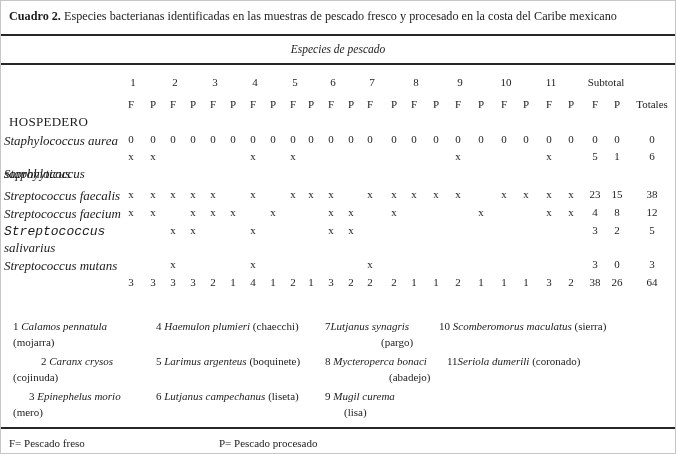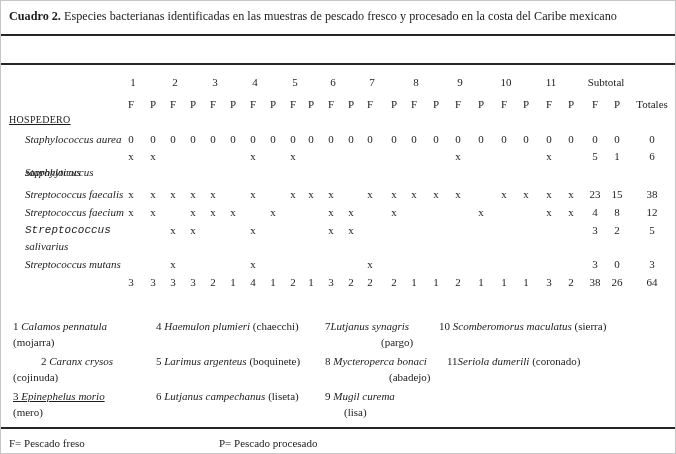--- a/index.html
+++ b/index.html
@@ -14,37 +14,38 @@
     overflow:hidden;
   }
   .abs{position:absolute;line-height:1;white-space:nowrap;}
   .title{left:8px;top:9px;font-size:12.2px;}
   .title b{font-weight:bold;}
   .rule{position:absolute;left:0;right:0;background:#262626;}
   .rule1{top:33px;height:2px;}
   .rule2{top:62px;height:2px;}
   .rule3{top:426px;height:1.5px;}
   .group-header{left:0;right:0;top:43px;text-align:center;font-style:italic;font-size:11.5px;}
-  .hospedero{left:8px;top:114px;font-size:10px;letter-spacing:.3px;text-decoration:underline;}
+  .hospedero{left:8px;top:114px;font-size:13px;letter-spacing:.3px;}
   .cell{position:absolute;transform:translateX(-50%);font-size:11px;line-height:1;white-space:nowrap;}
   .hdr{font-size:11px;}
-  .rowlabel{position:absolute;left:24px;font-size:11px;font-style:italic;line-height:1;white-space:nowrap;}
+  .rowlabel{position:absolute;left:3px;font-size:13px;font-style:italic;line-height:1;white-space:nowrap;}
   .legend-line{position:absolute;font-size:11px;line-height:1;white-space:nowrap;}
   .sci{font-style:italic;}
   .footer-item{font-size:11px;}
 </style>
 </head>
 <body>
 
 <div class="page">
   <div class="abs title">
     <b>Cuadro 2.</b><span> Especies bacterianas identificadas en las muestras de pescado fresco y procesado en la costa del Caribe mexicano</span>
   </div>
 
   <div class="rule rule1"></div>
+  <div class="abs group-header">Especies de pescado</div>
   <div class="rule rule2"></div>
 
   <div class="abs hospedero">HOSPEDERO</div>
 
   <div id="grid">
       <span class="cell hdr" style="left: 132px; top: 76px;">1</span>
       <span class="cell hdr" style="left: 174px; top: 76px;">2</span>
       <span class="cell hdr" style="left: 214px; top: 76px;">3</span>
       <span class="cell hdr" style="left: 254px; top: 76px;">4</span>
       <span class="cell hdr" style="left: 294px; top: 76px;">5</span>
@@ -196,21 +197,21 @@
       <span class="cell" style="left: 570px; top: 276px;">2</span>
       <span class="cell" style="left: 594px; top: 276px;">38</span>
       <span class="cell" style="left: 616px; top: 276px;">26</span>
       <span class="cell" style="left: 651px; top: 276px;">64</span>
     </div>
   <div id="legend">
       <span class="legend-line" style="left: 12px; top: 320px;"><span>1 </span><span class="sci">Calamos pennatula</span></span>
       <span class="legend-line" style="left: 12px; top: 336px;">(mojarra)</span>
       <span class="legend-line" style="left: 12px; top: 355px; margin-left: 28px;"><span>2 </span><span class="sci">Caranx crysos</span></span>
       <span class="legend-line" style="left: 12px; top: 371px;">(cojinuda)</span>
-      <span class="legend-line" style="left: 12px; top: 390px; text-decoration: underline;"><span>3 </span><span class="sci">Epinephelus morio</span></span>
+      <span class="legend-line" style="left: 28px; top: 390px;"><span>3 </span><span class="sci">Epinephelus morio</span></span>
       <span class="legend-line" style="left: 12px; top: 406px;">(mero)</span>
       <span class="legend-line" style="left: 155px; top: 320px;"><span>4 </span><span class="sci">Haemulon plumieri</span><span> (chaecchi)</span></span>
       <span class="legend-line" style="left: 155px; top: 355px;"><span>5 </span><span class="sci">Larimus argenteus</span><span> (boquinete)</span></span>
       <span class="legend-line" style="left: 155px; top: 390px;"><span>6 </span><span class="sci">Lutjanus campechanus</span><span> (liseta)</span></span>
       <span class="legend-line" style="left: 324px; top: 320px;"><span>7</span><span class="sci">Lutjanus synagris</span></span>
       <span class="legend-line" style="left: 380px; top: 336px;">(pargo)</span>
       <span class="legend-line" style="left: 324px; top: 355px; font-family: Liberation Serif, serif;"><span>8 </span><span class="sci">Mycteroperca bonaci</span></span>
       <span class="legend-line" style="left: 388px; top: 371px;">(abadejo)</span>
       <span class="legend-line" style="left: 324px; top: 390px;"><span>9 </span><span class="sci">Mugil curema</span></span>
       <span class="legend-line" style="left: 343px; top: 406px;">(lisa)</span>

